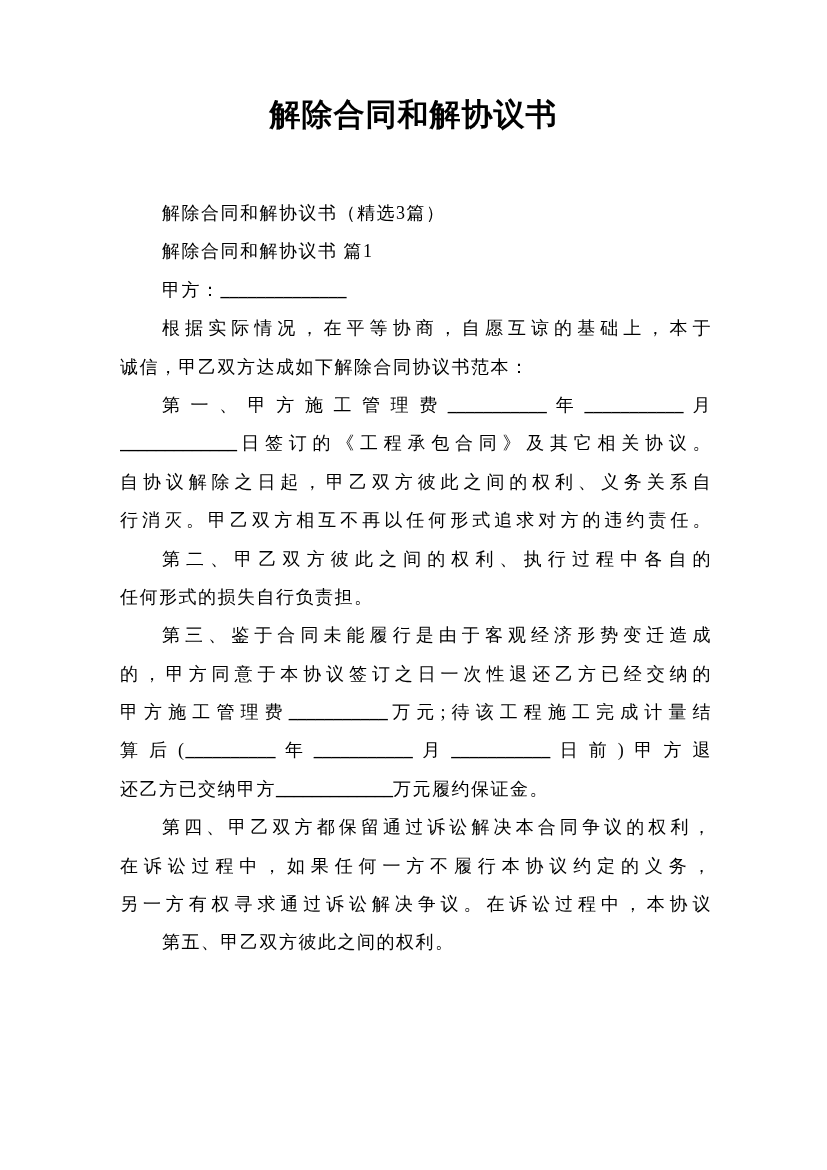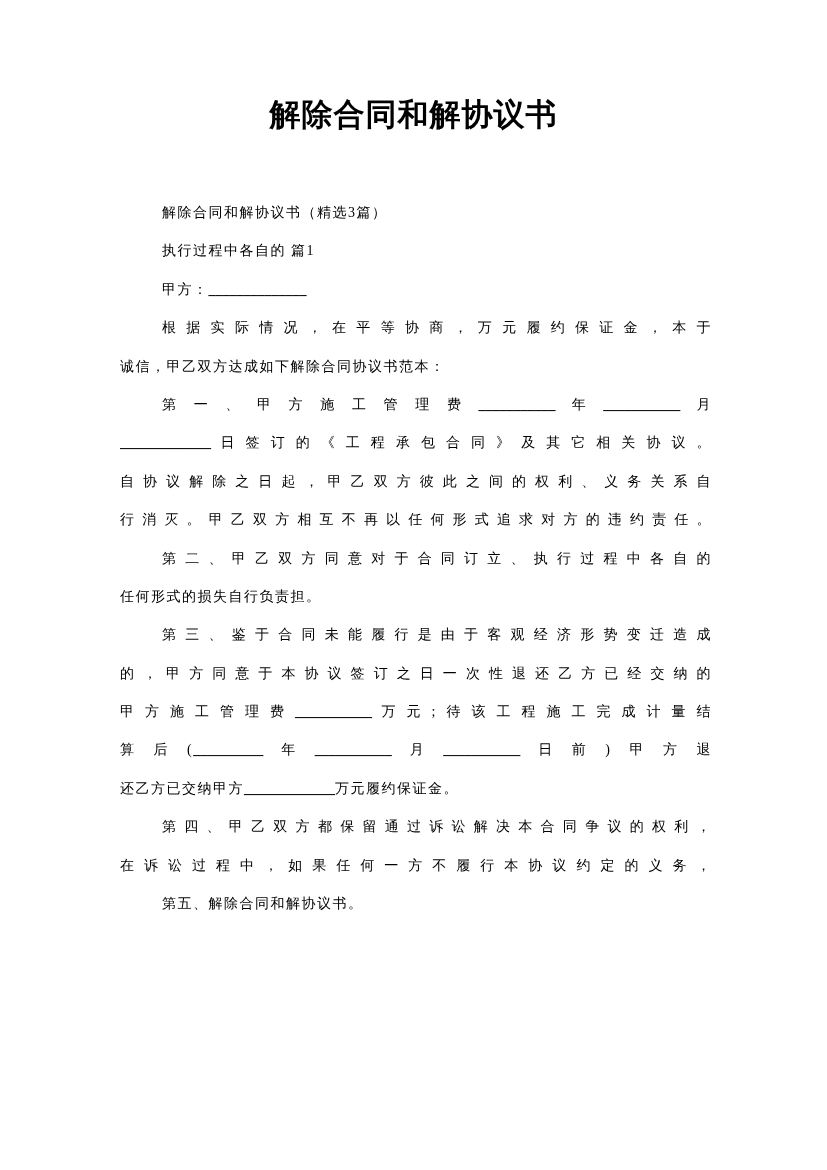--- a/index.html
+++ b/index.html
@@ -25,49 +25,50 @@
   .content{
     position:absolute;
     top:194px;left:120px;
     width:592px;
   }
   .line{
     box-sizing:border-box;
     width:592px;
     height:38.4px;
     line-height:38.4px;
-    font-size:14px;
+    font-size:18px;
     letter-spacing:1.5px;
     text-align:justify;
     text-align-last:left;
     overflow:hidden;
   }
   .line.indent{padding-left:42px;}
   .line.fill{text-align-last:justify;}
   .blank{letter-spacing:0;font-weight:bold;}
 </style>
 </head>
 <body>
 
 <div class="page">
   <h1 class="title">解除合同和解协议书</h1>
   <div class="content">
       <div class="line indent"><span class="text">解除合同和解协议书（精选3篇）</span></div>
-      <div class="line indent"><span class="text">执行过程中各自的 篇1</span></div>
+      <div class="line indent"><span class="text">解除合同和解协议书 篇1</span></div>
       <div class="line indent"><span class="text">甲方：</span><span class="blank">______________</span></div>
-      <div class="line indent fill"><span class="text">根据实际情况，在平等协商，万元履约保证金，本于</span></div>
+      <div class="line indent fill"><span class="text">根据实际情况，在平等协商，自愿互谅的基础上，本于</span></div>
       <div class="line"><span class="text">诚信，甲乙双方达成如下解除合同协议书范本：</span></div>
       <div class="line indent fill"><span class="text">第一、甲方施工管理费</span><span class="blank">___________</span><span class="text">年</span><span class="blank">___________</span><span class="text">月</span></div>
       <div class="line fill"><span class="blank">_____________</span><span class="text">日签订的《工程承包合同》及其它相关协议。</span></div>
       <div class="line fill"><span class="text">自协议解除之日起，甲乙双方彼此之间的权利、义务关系自</span></div>
       <div class="line fill"><span class="text">行消灭。甲乙双方相互不再以任何形式追求对方的违约责任。</span></div>
-      <div class="line indent fill"><span class="text">第二、甲乙双方同意对于合同订立、执行过程中各自的</span></div>
+      <div class="line indent fill"><span class="text">第二、甲乙双方彼此之间的权利、执行过程中各自的</span></div>
       <div class="line"><span class="text">任何形式的损失自行负责担。</span></div>
       <div class="line indent fill"><span class="text">第三、鉴于合同未能履行是由于客观经济形势变迁造成</span></div>
       <div class="line fill"><span class="text">的，甲方同意于本协议签订之日一次性退还乙方已经交纳的</span></div>
       <div class="line fill"><span class="text">甲方施工管理费</span><span class="blank">___________</span><span class="text">万元;待该工程施工完成计量结</span></div>
       <div class="line fill"><span class="text">算后(</span><span class="blank">__________</span><span class="text">年</span><span class="blank">___________</span><span class="text">月</span><span class="blank">___________</span><span class="text">日前)甲方退</span></div>
       <div class="line"><span class="text">还乙方已交纳甲方</span><span class="blank">_____________</span><span class="text">万元履约保证金。</span></div>
       <div class="line indent fill"><span class="text">第四、甲乙双方都保留通过诉讼解决本合同争议的权利，</span></div>
       <div class="line fill"><span class="text">在诉讼过程中，如果任何一方不履行本协议约定的义务，</span></div>
-      <div class="line indent"><span class="text">第五、解除合同和解协议书。</span></div>
+      <div class="line fill"><span class="text">另一方有权寻求通过诉讼解决争议。在诉讼过程中，本协议</span></div>
+      <div class="line indent"><span class="text">第五、甲乙双方彼此之间的权利。</span></div>
     </div>
 </div>
 
 </body></html>

